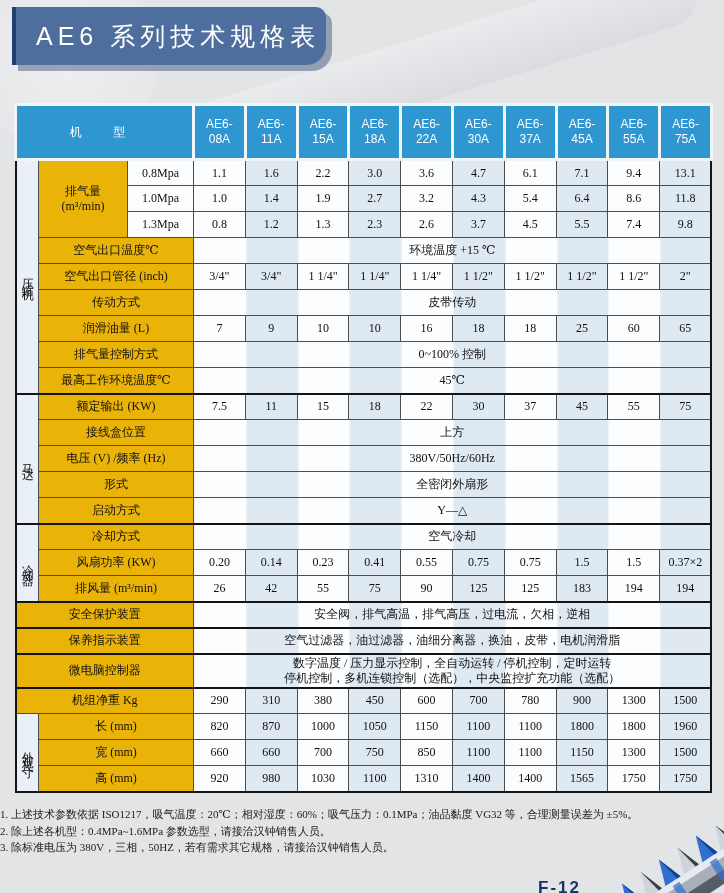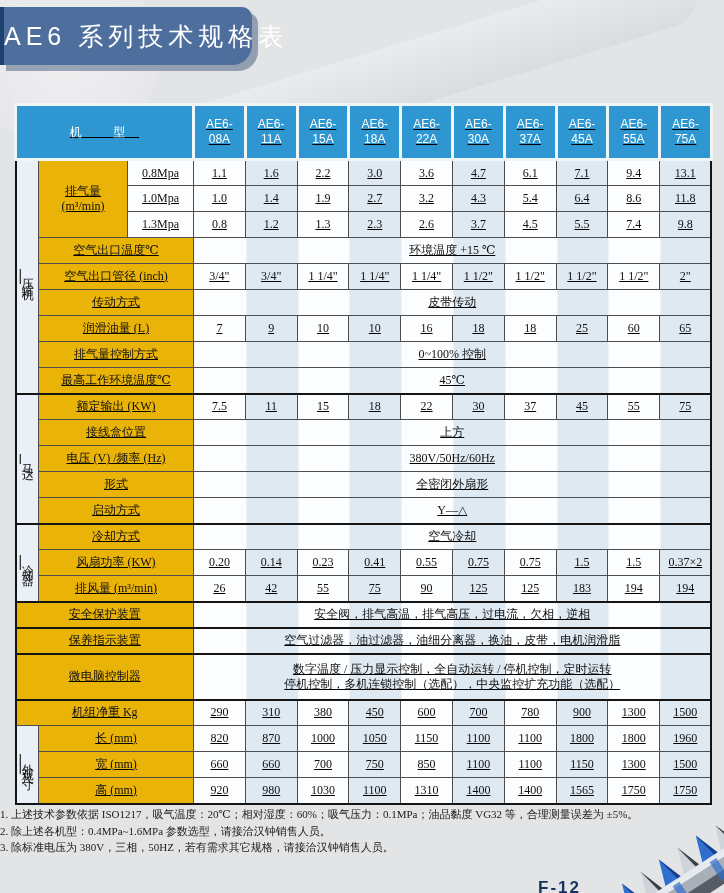--- a/index.html
+++ b/index.html
@@ -15,44 +15,43 @@
     background:linear-gradient(180deg, rgba(252,253,255,.65), rgba(183,187,196,.45));
     border-radius:34px; transform:rotate(-17deg); opacity:.45;
   }
   .wm-circle {
     position:absolute; left:-30px; top:-40px; width:190px; height:190px;
     border-radius:50%; background:radial-gradient(circle, rgba(255,255,255,.7), rgba(227,228,230,0));
     opacity:.6;
   }
   
   .title-bar {
-    position:absolute; left:0; top:7px; width:252px; height:58px;
+    position:absolute; left:12px; top:7px; width:314px; height:58px;
     background:#4e6f9d; border-left:4px solid #20406f;
     border-radius:0 10px 20px 0;
     box-shadow:6px 6px 0 rgba(28,52,95,.40);
-    display:flex; align-items:center; 
+    display:flex; align-items:center; padding-left:20px;
   }
   .title-bar h1 {
     color:#ffffff; font-family:"Liberation Sans","DejaVu Sans",sans-serif;
     font-size:25px; font-weight:500; letter-spacing:5px; white-space:nowrap;
   }
   
   table.spec {
     position:absolute; left:14px; top:103px; width:696px;
     border-collapse:collapse; table-layout:fixed;
     border:2px solid #141414;
-    text-decoration:underline;
   }
   table.spec td {
     border:1px solid #4d4d4d; padding:0 1px; text-align:center;
     vertical-align:middle; font-size:12px; color:#101010; line-height:1.25;
     overflow:hidden;
   }
   tr.body-row { height:26px; }
-  tr.tall { height:46px; }
+  tr.tall { height:34px; }
   tr.head { height:55px; }
   tr.head td {
     background:#2e96d1; color:#ffffff; border:3px solid #f2f5f7;
     font-family:"Liberation Sans","DejaVu Sans",sans-serif;
   }
   td.model-head { font-size:20px; letter-spacing:14px; font-weight:500; }
   td.model-cell { font-size:11px; line-height:1.35; font-weight:500; }
   td.group-cell {
     background:#e9f0f7; writing-mode:vertical-rl; text-orientation:upright;
     font-size:13px; letter-spacing:5px; padding:4px 0;

